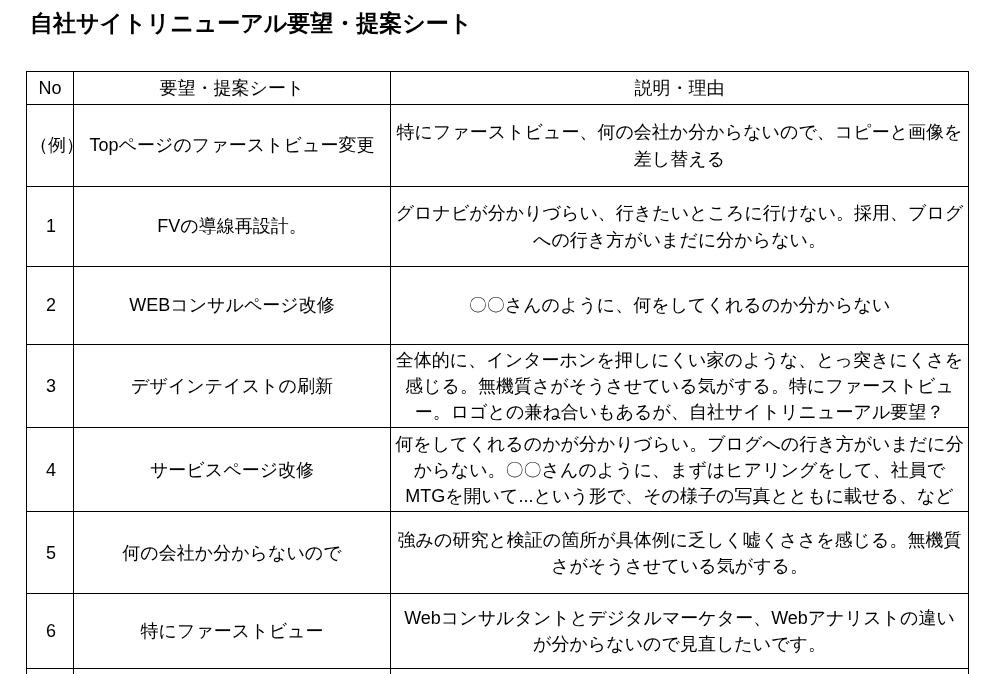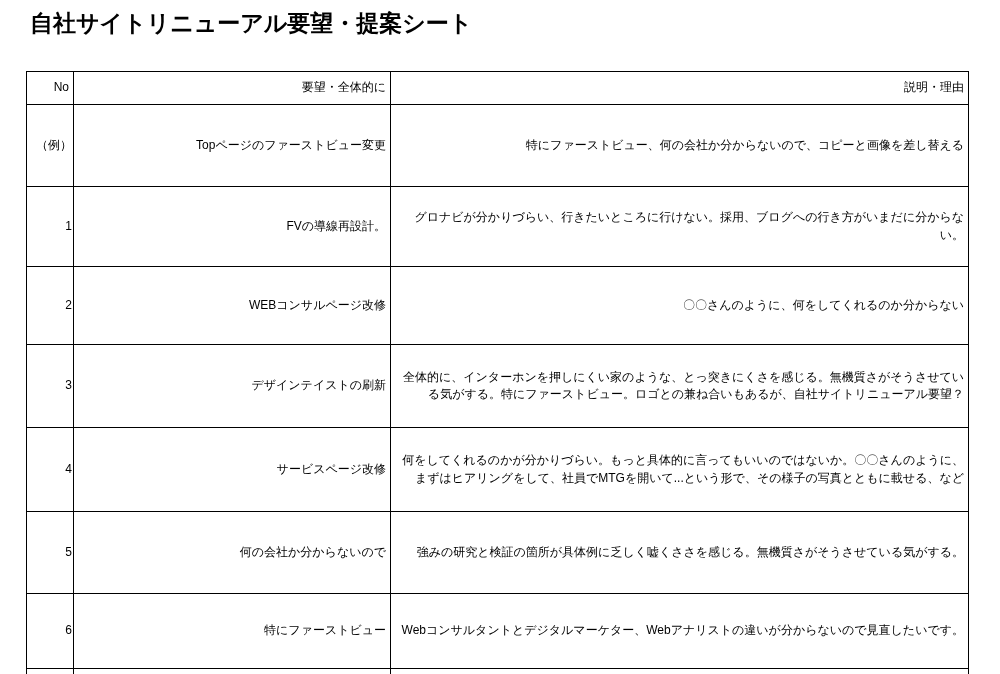--- a/index.html
+++ b/index.html
@@ -20,25 +20,25 @@
     position:absolute; left:26px; top:71px;
     width:942px;
     border-collapse:collapse;
     table-layout:fixed;
   }
   .sheet col.c-no{ width:47px; }
   .sheet col.c-req{ width:317px; }
   .sheet col.c-reason{ width:578px; }
   .sheet th, .sheet td{
     border:1.5px solid #000000;
-    font-size:12px;
+    font-size:18px;
     font-weight:400;
     line-height:1.45;
     vertical-align:middle;
-    text-align:right;
+    text-align:center;
     padding:2px 4px;
     overflow:hidden;
   }
   .sheet td.no-cell{ white-space:nowrap; padding:2px 1px 2px 3px; }
   tr.h-head{ height:33px; }
   tr.r0{ height:82px; }
   tr.r1{ height:80px; }
   tr.r2{ height:78px; }
   tr.r3{ height:83px; }
   tr.r4{ height:84px; }
@@ -55,21 +55,21 @@
 
   <table class="sheet">
     <colgroup>
       <col class="c-no">
         <col class="c-req">
         <col class="c-reason">
     </colgroup>
     <thead>
       <tr class="h-head">
         <th>No</th>
-        <th>要望・全体的に</th>
+        <th>要望・提案シート</th>
         <th>説明・理由</th>
       </tr>
     </thead>
     <tbody>
       <tr class="r0">
         <td class="no-cell">（例）</td>
         <td>Topページのファーストビュー変更</td>
         <td>特にファーストビュー、何の会社か分からないので、コピーと画像を差し替える</td>
       </tr>
       <tr class="r1">
@@ -83,21 +83,21 @@
         <td>〇〇さんのように、何をしてくれるのか分からない</td>
       </tr>
       <tr class="r3">
         <td class="no-cell">3</td>
         <td>デザインテイストの刷新</td>
         <td>全体的に、インターホンを押しにくい家のような、とっ突きにくさを感じる。無機質さがそうさせている気がする。特にファーストビュー。ロゴとの兼ね合いもあるが、自社サイトリニューアル要望？</td>
       </tr>
       <tr class="r4">
         <td class="no-cell">4</td>
         <td>サービスページ改修</td>
-        <td>何をしてくれるのかが分かりづらい。もっと具体的に言ってもいいのではないか。〇〇さんのように、まずはヒアリングをして、社員でMTGを開いて...という形で、その様子の写真とともに載せる、など</td>
+        <td>何をしてくれるのかが分かりづらい。ブログへの行き方がいまだに分からない。〇〇さんのように、まずはヒアリングをして、社員でMTGを開いて...という形で、その様子の写真とともに載せる、など</td>
       </tr>
       <tr class="r5">
         <td class="no-cell">5</td>
         <td>何の会社か分からないので</td>
         <td>強みの研究と検証の箇所が具体例に乏しく嘘くささを感じる。無機質さがそうさせている気がする。</td>
       </tr>
       <tr class="r6">
         <td class="no-cell">6</td>
         <td>特にファーストビュー</td>
         <td>Webコンサルタントとデジタルマーケター、Webアナリストの違いが分からないので見直したいです。</td>

